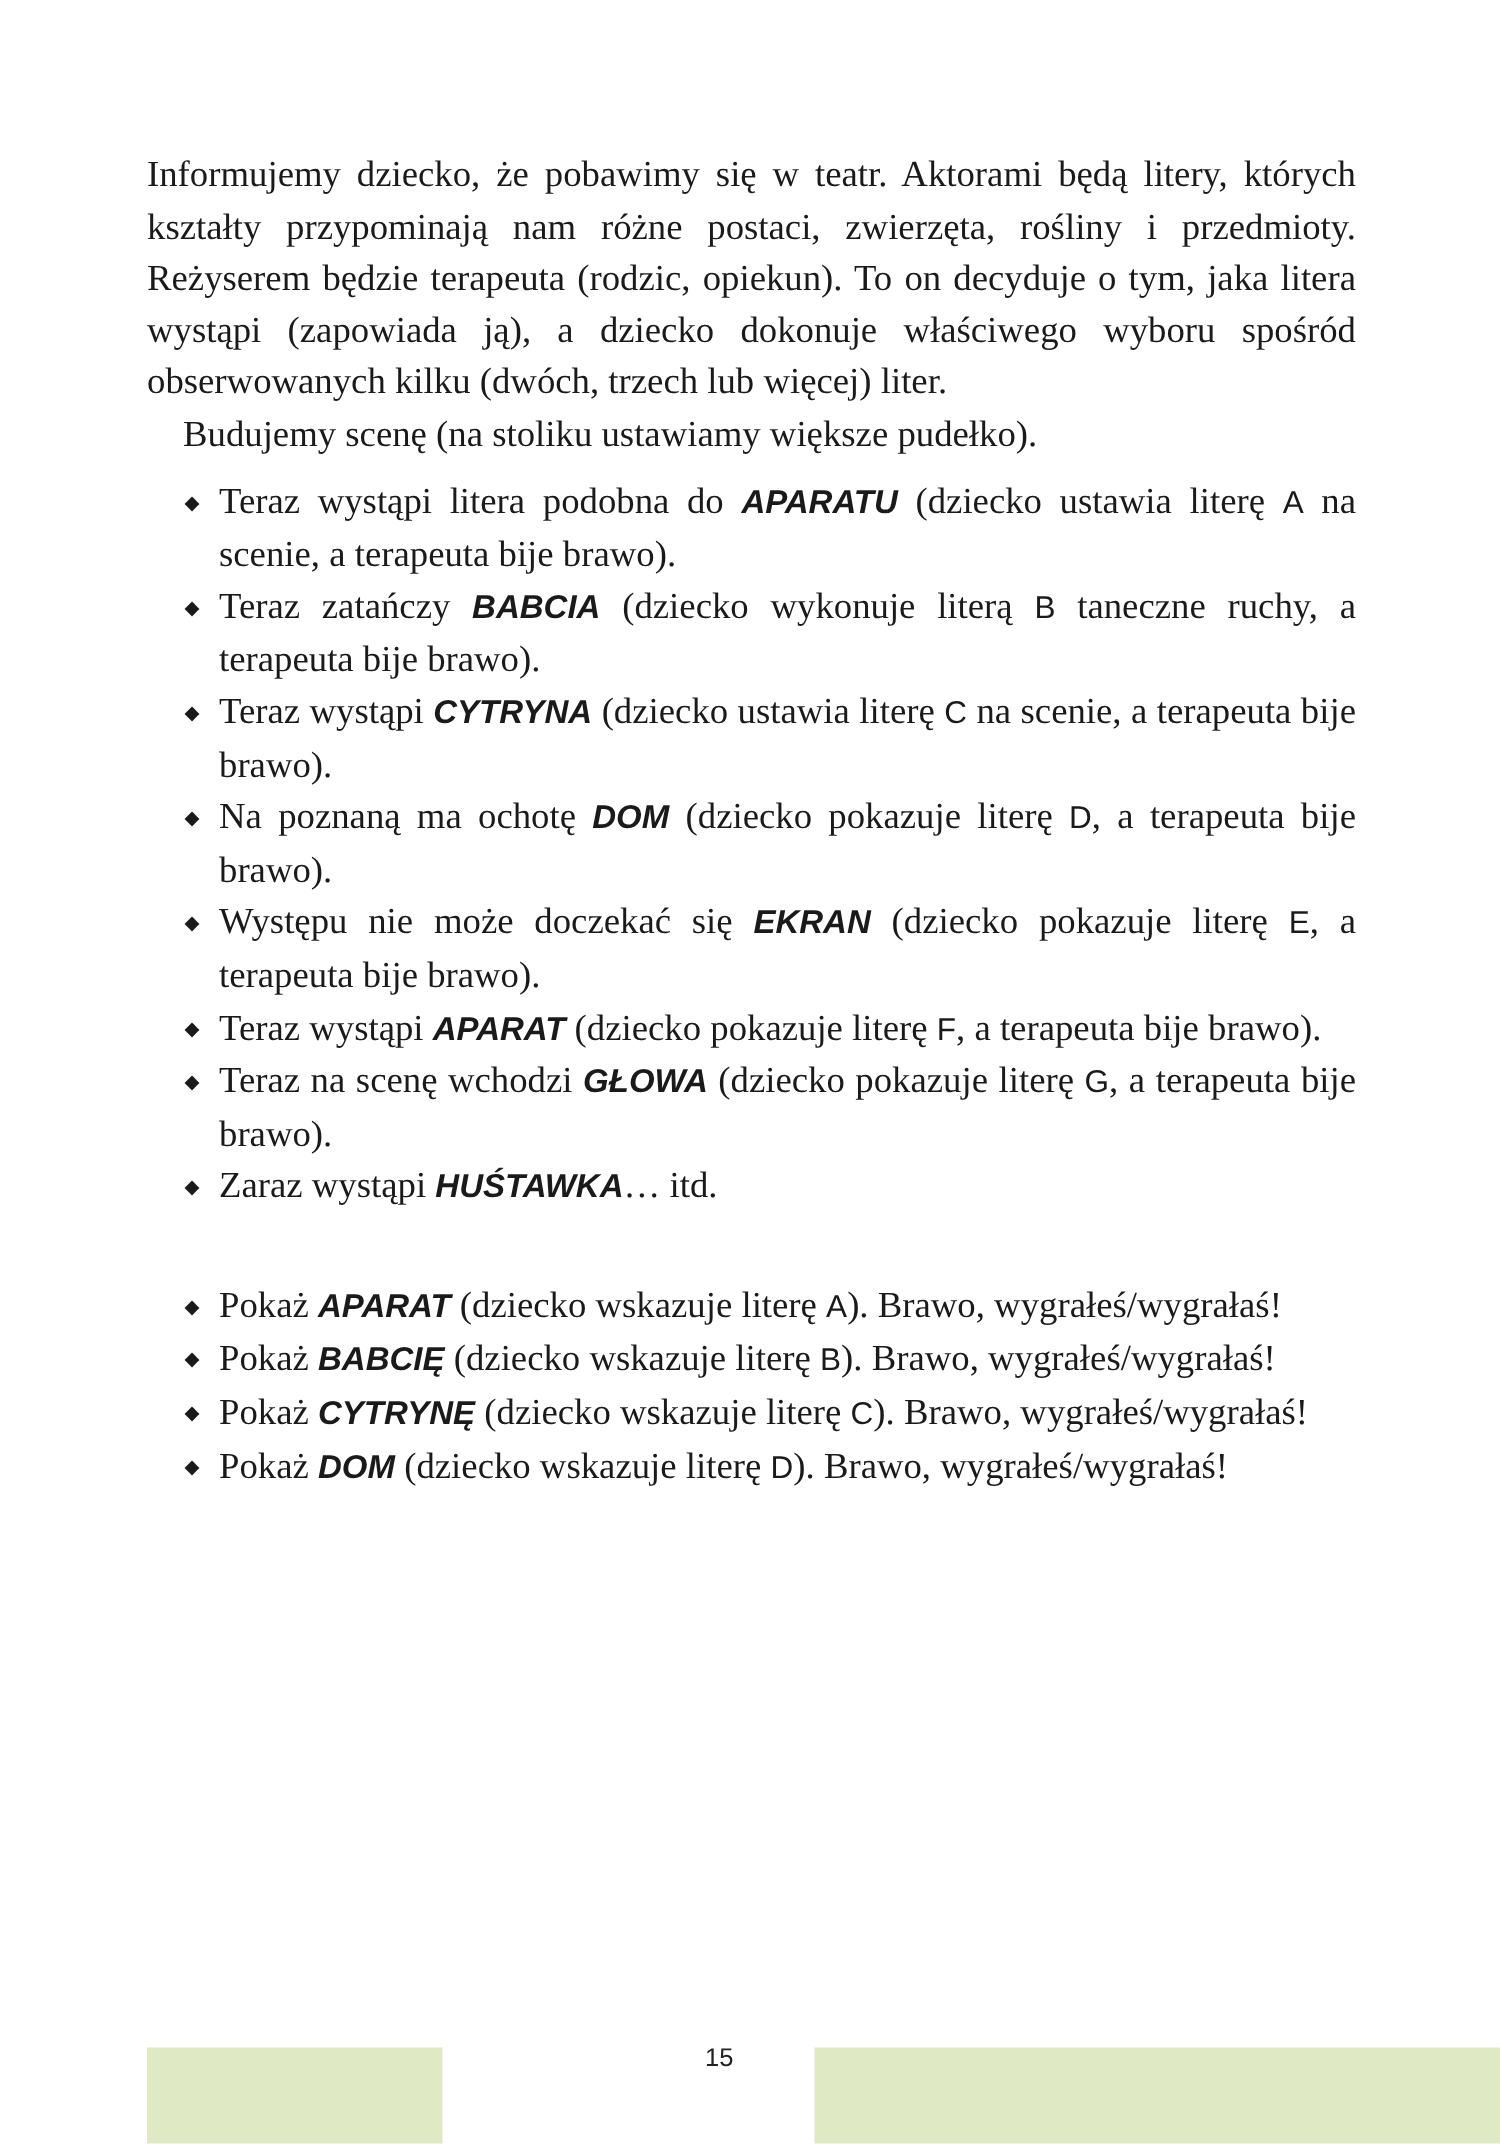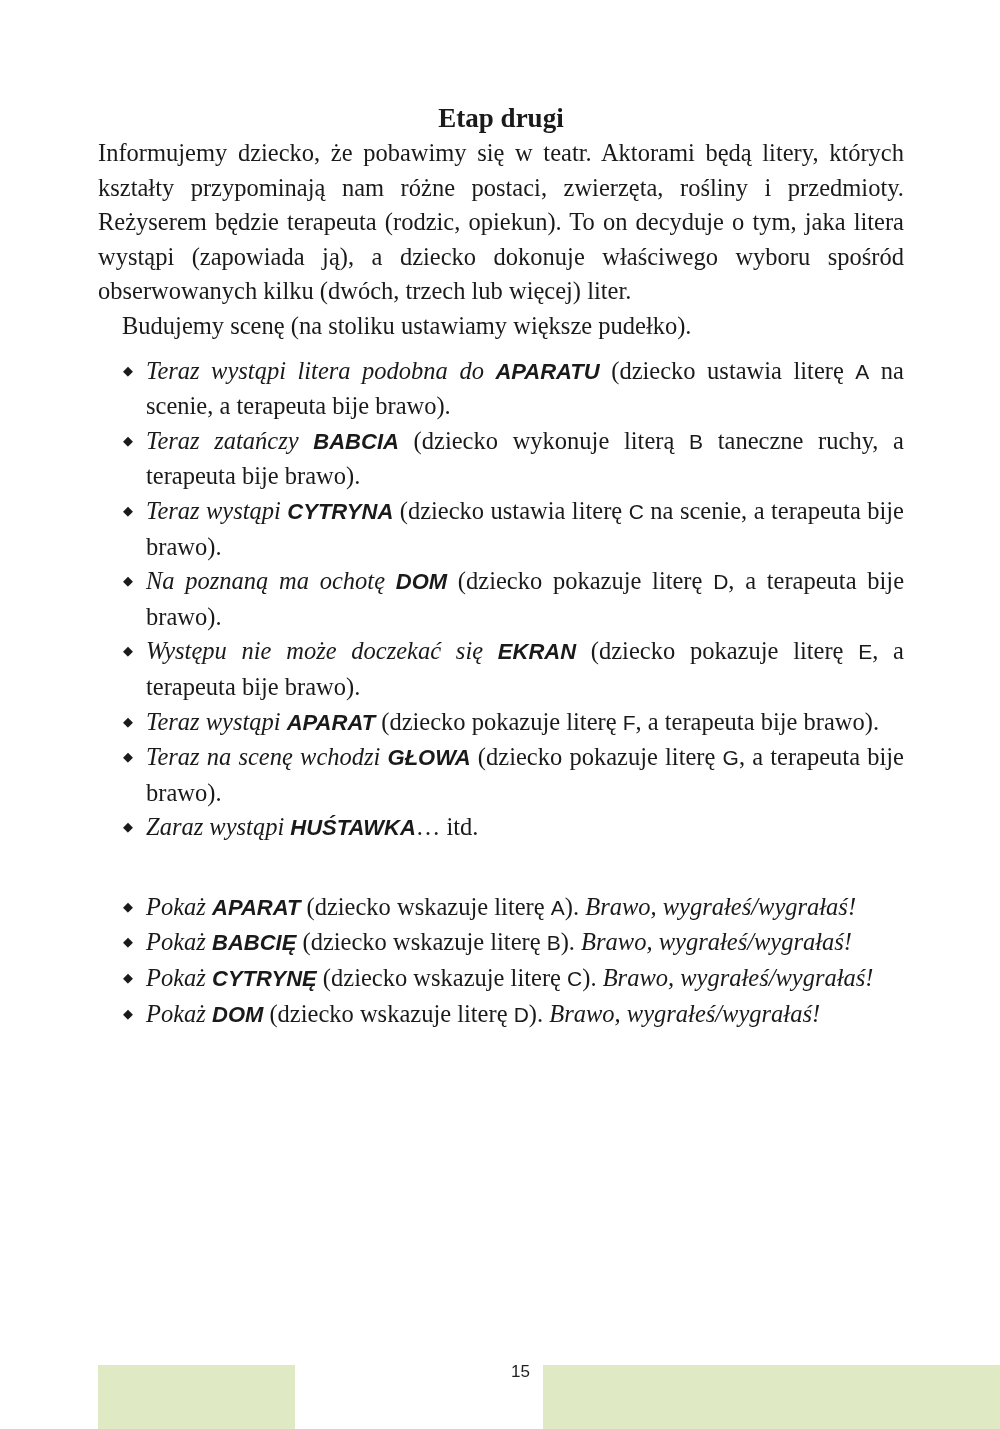--- a/index.html
+++ b/index.html
@@ -5,33 +5,32 @@
   html, body { margin: 0; padding: 0; background: #ffffff; }
   body { width: 1000px; height: 1429px; position: relative; overflow: hidden; color: #1a1a1a; }
   .page { position: absolute; left: 98px; top: 100px; width: 806px; font-family: "Liberation Serif", serif; font-size: 24.5px; line-height: 34.6px; }
   .title { text-align: center; font-weight: bold; font-size: 27px; line-height: 36px; margin: 0; }
   .subtitle { font-weight: bold; font-size: 23px; line-height: 32px; margin: 0 0 6px 0; }
   .para { text-align: justify; margin: 0; }
   .indent { text-indent: 24px; }
   ul.bullets { list-style: none; margin: 10px 0 0 0; padding: 0 0 0 48px; }
   ul.bullets li { position: relative; text-align: justify; margin: 0; }
   .bullet { position: absolute; left: -23px; top: 0; font-size: 13px; }
-  .it { font-style: italic; }
+  .it { }
   .kw { font-family: "Liberation Sans", sans-serif; font-weight: bold; font-style: italic; font-size: 22px; }
   .letter { font-family: "Liberation Sans", sans-serif; font-size: 21px; }
   .gap { height: 34px; }
   .footer-left { position: absolute; left: 98px; top: 1365px; width: 197px; height: 64px; background: #dfe9c4; }
   .footer-right { position: absolute; left: 543px; top: 1365px; width: 457px; height: 64px; background: #dfe9c4; }
-  .page-number { position: absolute; left: 470px; top: 1362px; width: 60px; text-align: right; font-family: "Liberation Sans", sans-serif; font-size: 17px; color: #222; }
+  .page-number { position: absolute; left: 470px; top: 1362px; width: 60px; text-align: left; font-family: "Liberation Sans", sans-serif; font-size: 17px; color: #222; }
 </style>
 </head>
 <body>
 
 <div class="page">
-  <h1 class="title">Etap drugi</h1>
 
   <p class="para">Informujemy dziecko, że pobawimy się w teatr. Aktorami będą litery, których kształty przypominają nam różne postaci, zwierzęta, rośliny i przedmioty. Reżyserem będzie terapeuta (rodzic, opiekun). To on decyduje o tym, jaka litera wystąpi (zapowiada ją), a dziecko dokonuje właściwego wyboru spośród obserwowanych kilku (dwóch, trzech lub więcej) liter.</p>
   <p class="para indent">Budujemy scenę (na stoliku ustawiamy większe pudełko).</p>
 
   <ul class="bullets">
     <li><span class="bullet">◆</span><span class="it">Teraz wystąpi litera podobna do </span><span class="kw">APARATU</span><span> (dziecko ustawia literę </span><span class="letter">A</span><span> na scenie, a terapeuta bije brawo).</span></li>
     <li><span class="bullet">◆</span><span class="it">Teraz zatańczy </span><span class="kw">BABCIA</span><span> (dziecko wykonuje literą </span><span class="letter">B</span><span> taneczne ruchy, a terapeuta bije brawo).</span></li>
     <li><span class="bullet">◆</span><span class="it">Teraz wystąpi </span><span class="kw">CYTRYNA</span><span> (dziecko ustawia literę </span><span class="letter">C</span><span> na scenie, a terapeuta bije brawo).</span></li>
     <li><span class="bullet">◆</span><span class="it">Na poznaną ma ochotę </span><span class="kw">DOM</span><span> (dziecko pokazuje literę </span><span class="letter">D</span><span>, a terapeuta bije brawo).</span></li>
     <li><span class="bullet">◆</span><span class="it">Występu nie może doczekać się </span><span class="kw">EKRAN</span><span> (dziecko pokazuje literę </span><span class="letter">E</span><span>, a terapeuta bije brawo).</span></li>

